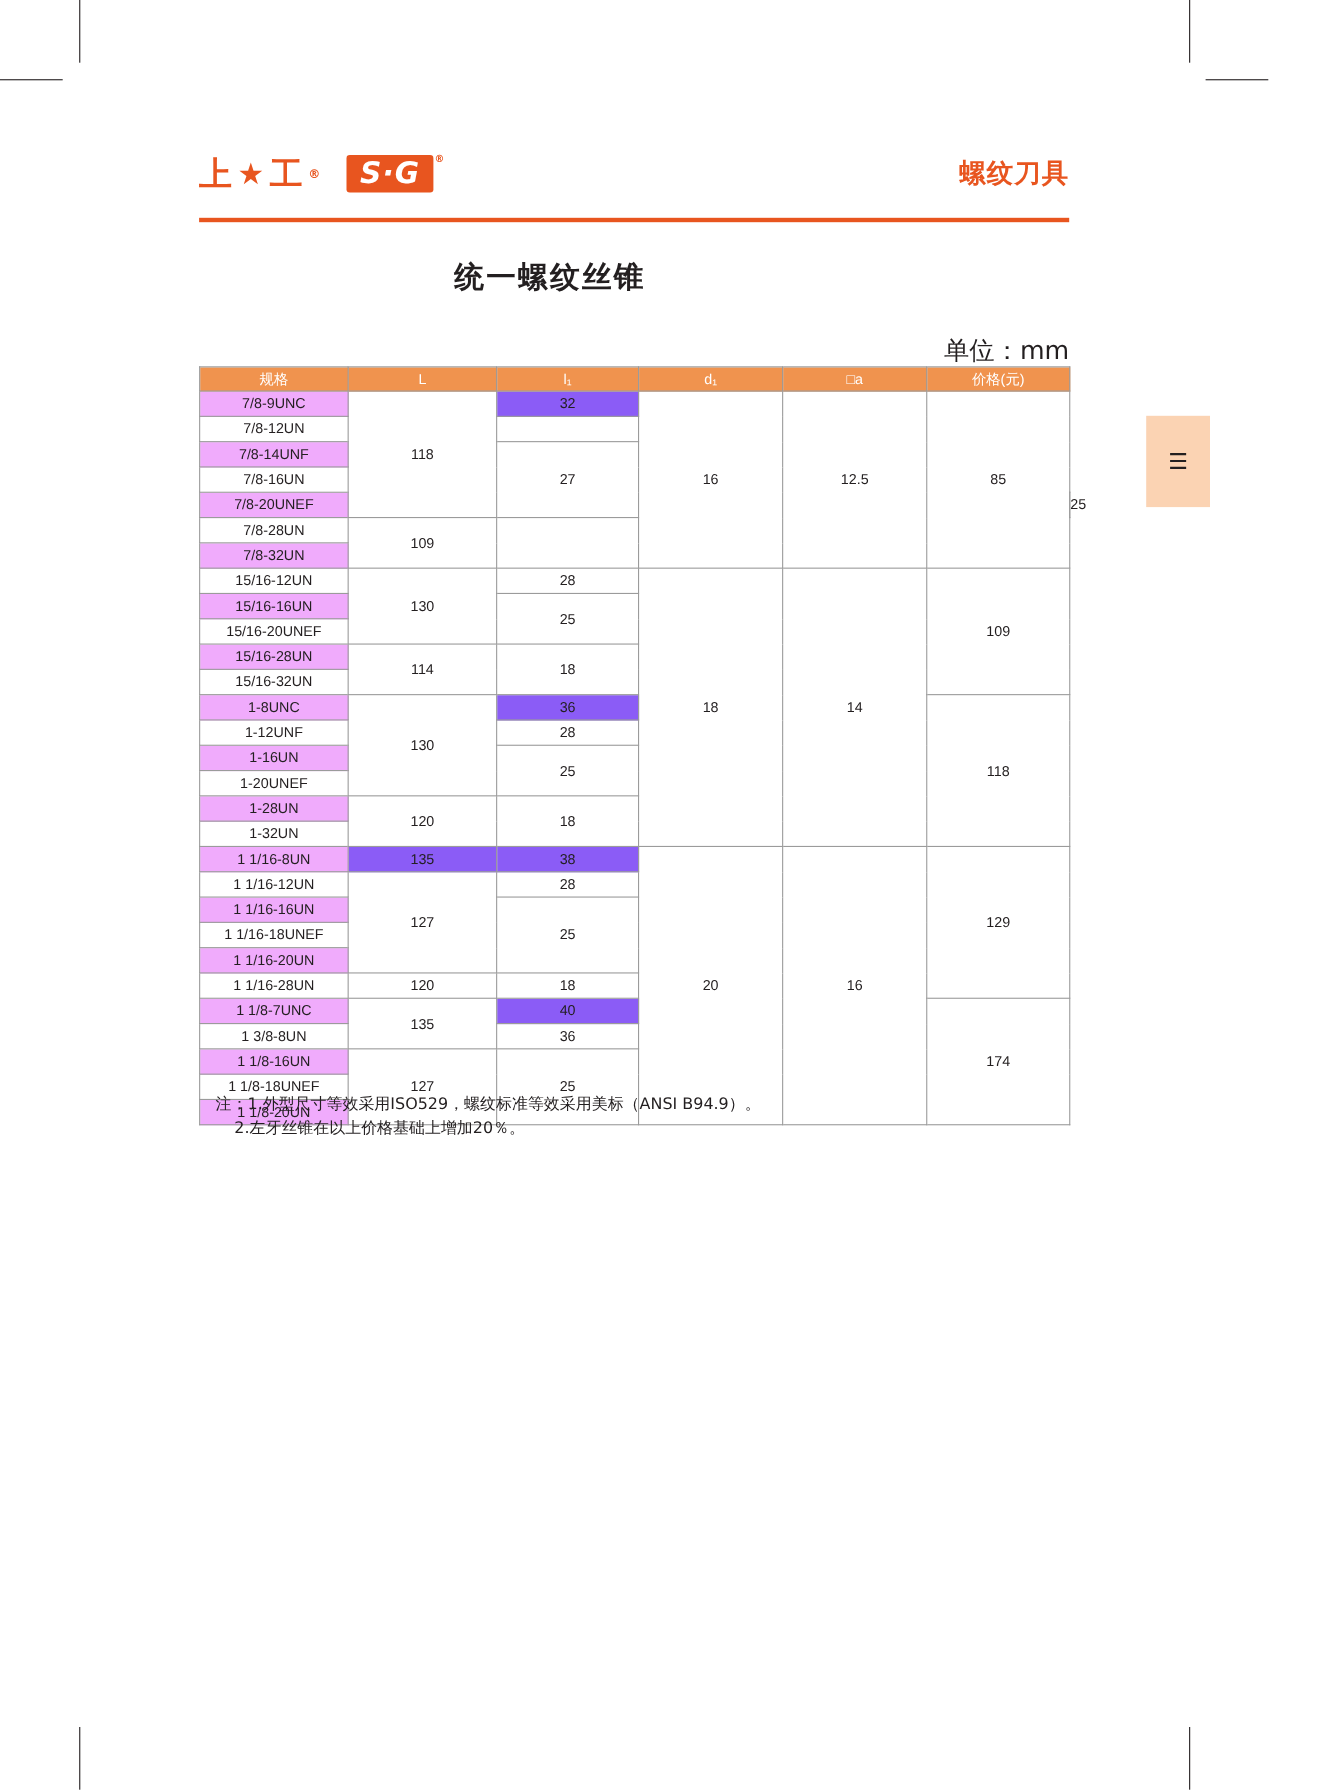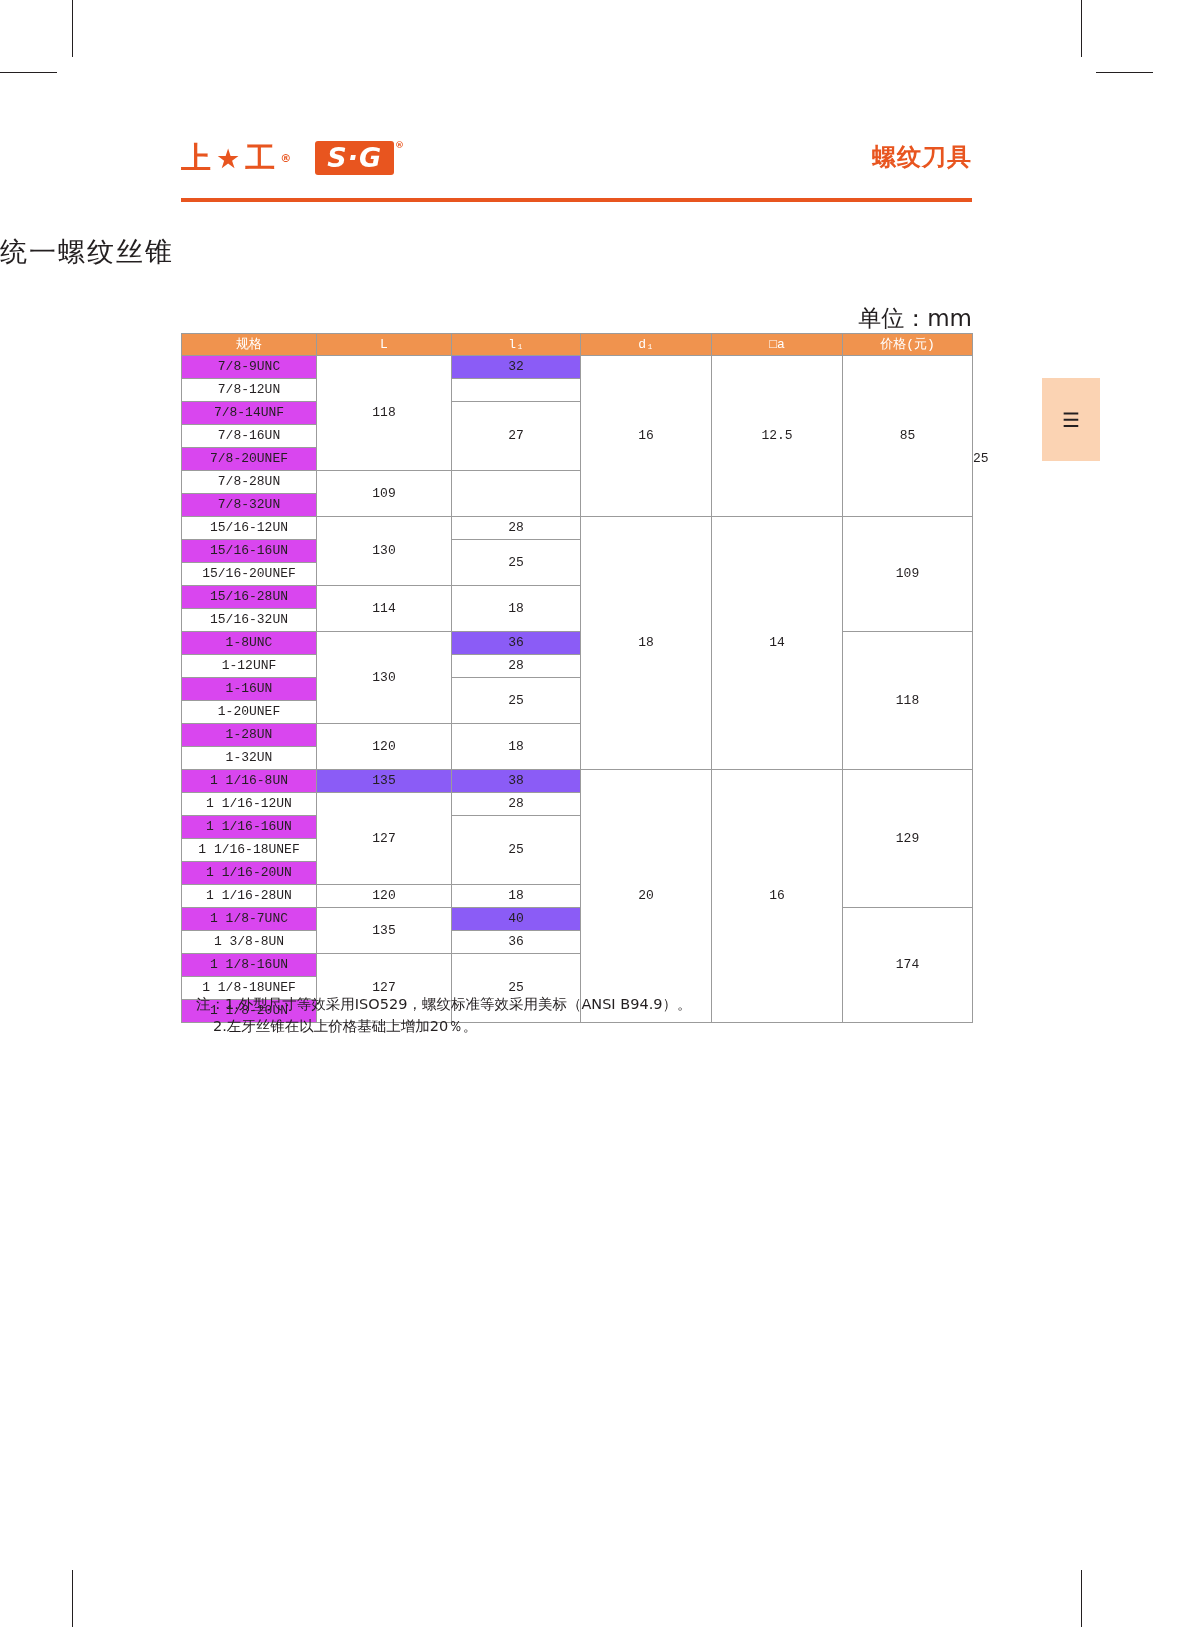--- a/index.html
+++ b/index.html
@@ -103,22 +103,23 @@
     height: 4px;
     background: #e8551f;
   }
 
   
   .page-title {
     position: absolute;
     left: 0;
     top: 234px;
     width: 1000px;
-    font-family: "DejaVu Sans", sans-serif;
-    font-weight: normal;
+    text-align: center;
+    font-family: "DejaVu Sans", sans-serif;
+    font-weight: bold;
     font-size: 27px;
     letter-spacing: 2px;
     color: #231f20;
   }
 
   
   .unit-note {
     position: absolute;
     right: 228px;
     top: 303px;
@@ -131,21 +132,21 @@
   .tbl-wrap {
     position: absolute;
     left: 181px;
     top: 333px;
     width: 791px;
   }
   table.spec {
     border-collapse: collapse;
     width: 791px;
     table-layout: fixed;
-    font-family: Liberation Mono, monospace;
+    font-family: Liberation Sans, sans-serif;
     font-size: 13px;
   }
   table.spec th, table.spec td {
     border: 1px solid #9b9b9b;
     text-align: center;
     color: #231f20;
     padding: 0;
     height: 22px;
     line-height: 22px;
   }
@@ -155,21 +156,21 @@
     font-weight: normal;
     height: 21px;
     line-height: 21px;
     font-size: 13px;
     border: 1px solid #9b9b9b;
   }
   td.spec-name {
     text-align: left;
     padding-left: 10px;
   }
-  tr.shade td.spec-name { background: #d946ef; }
+  tr.shade td.spec-name { background: #f0abfc; }
   td.shaded { background: #8b5cf6; }
 
   
   .notes {
     position: absolute;
     left: 196px;
     top: 993px;
     font-family: "DejaVu Sans", sans-serif;
     font-size: 14.5px;
     line-height: 22px;

